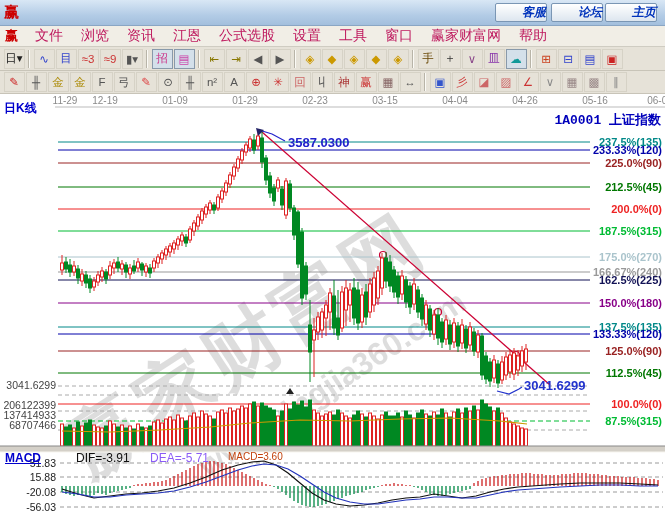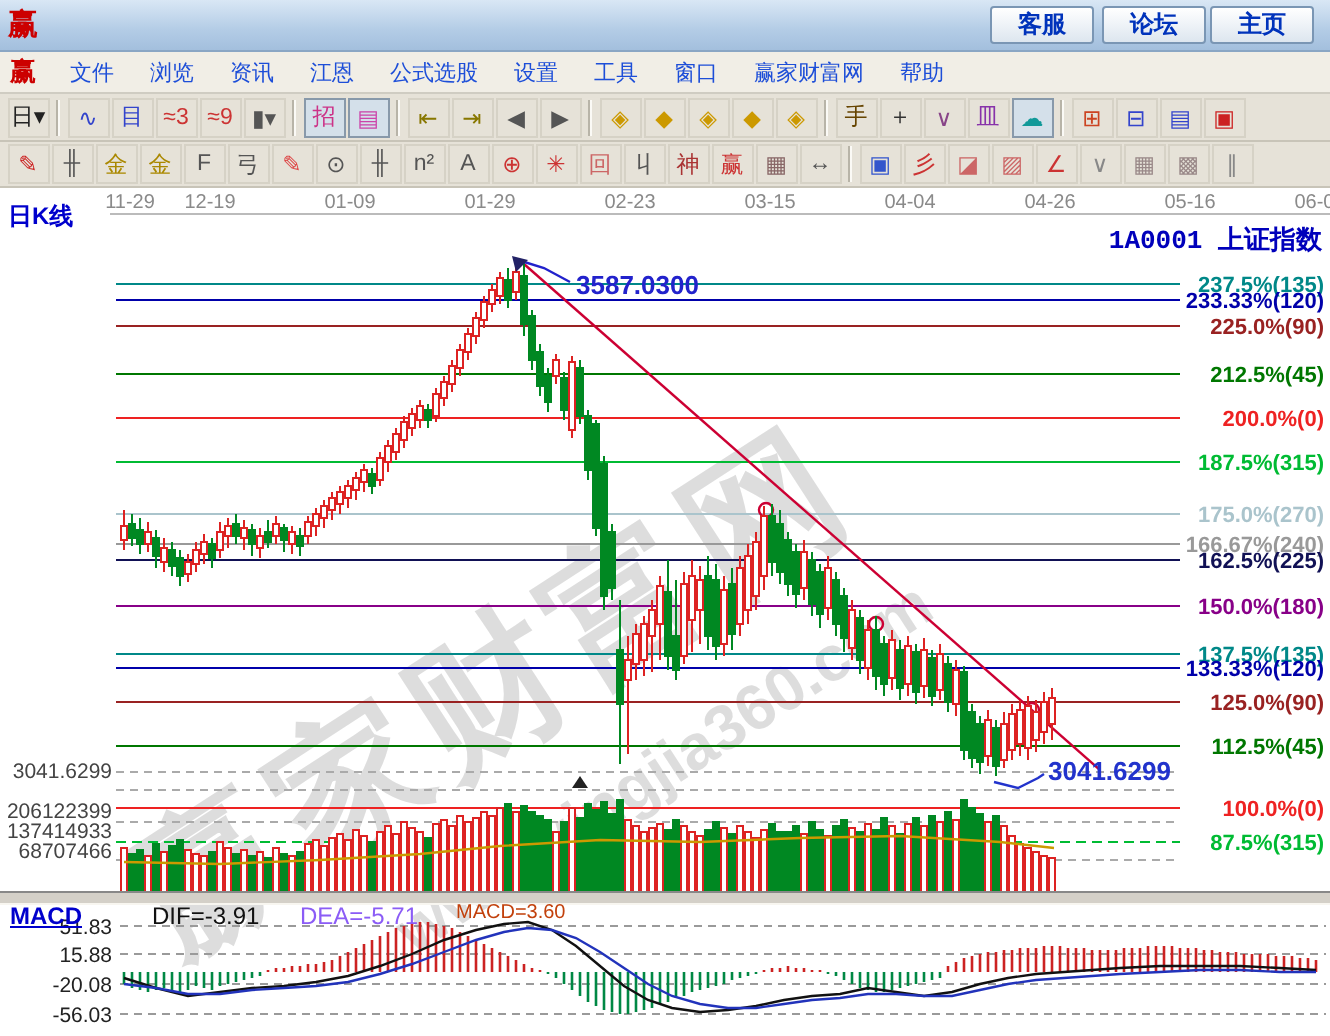--- a/index.html
+++ b/index.html
@@ -5,25 +5,25 @@
   * { margin:0; padding:0; box-sizing:border-box; }
   html,body { width:665px; height:518px; overflow:hidden;
     font-family:"Liberation Sans","DejaVu Sans",sans-serif; background:#d6d2c6; }
   #titlebar { position:absolute; left:0; top:0; width:665px; height:26px;
     background:linear-gradient(#d9e7f5,#b3cce6 60%,#a3bfdd); border-bottom:1px solid #8aa6c4;
     display:flex; align-items:center; }
   #title-logo { color:#cc0000; font-weight:bold; font-size:15px; margin:0 5px 0 4px; }
   #title-text { font-size:12px; font-weight:bold; color:#1b2a44; white-space:nowrap; }
   .tbtn { position:absolute; top:3px; width:52px; height:19px; font-size:12px; font-weight:bold;
     color:#0033bb; background:linear-gradient(#ffffff,#dde6ef); border:1px solid #7a96b4;
-    border-radius:2px; text-align:center; line-height:17px; cursor:default; }
+    border-radius:2px; text-align:right; line-height:17px; cursor:default;font-style:italic; }
   #menubar { position:absolute; left:0; top:26px; width:665px; height:21px;
     background:#f1eee6; border-bottom:1px solid #cfccc2; display:flex; align-items:center; }
   #menu-logo { color:#cc0000; font-weight:bold; font-size:13px; margin:0 8px 0 5px; }
-  .menu-item { font-size:11px; color:#1d4ed8; padding:0 9px; white-space:nowrap; }
+  .menu-item { font-size:14px; color:#be185d; padding:0 9px; white-space:nowrap; }
   .toolrow { position:absolute; left:0; width:665px; height:24px; background:#e6e2d8;
     border-bottom:1px solid #c8c4b8; display:flex; align-items:center; padding-left:3px; }
   #toolrow1 { top:47px; } #toolrow2 { top:71px; height:23px; }
   .ticon { width:21px; height:20px; margin:0 0.5px; border:1px solid #d6d2c6;
     background:#e6e2d8; font-size:11.5px; display:flex; align-items:center;
     justify-content:center; white-space:nowrap; overflow:hidden; }
   .ticon.pressed { border:1px solid #8899aa; background:#d4e0ea; }
   .tsep { width:2px; height:18px; border-left:1px solid #b8b4a8; border-right:1px solid #fbfaf6; margin:0 3px; }
   #chart-wrap { position:absolute; left:0; top:94px; width:665px; height:445px; background:#ffffff; }
   .ovl { position:absolute; white-space:nowrap; z-index:5; }

